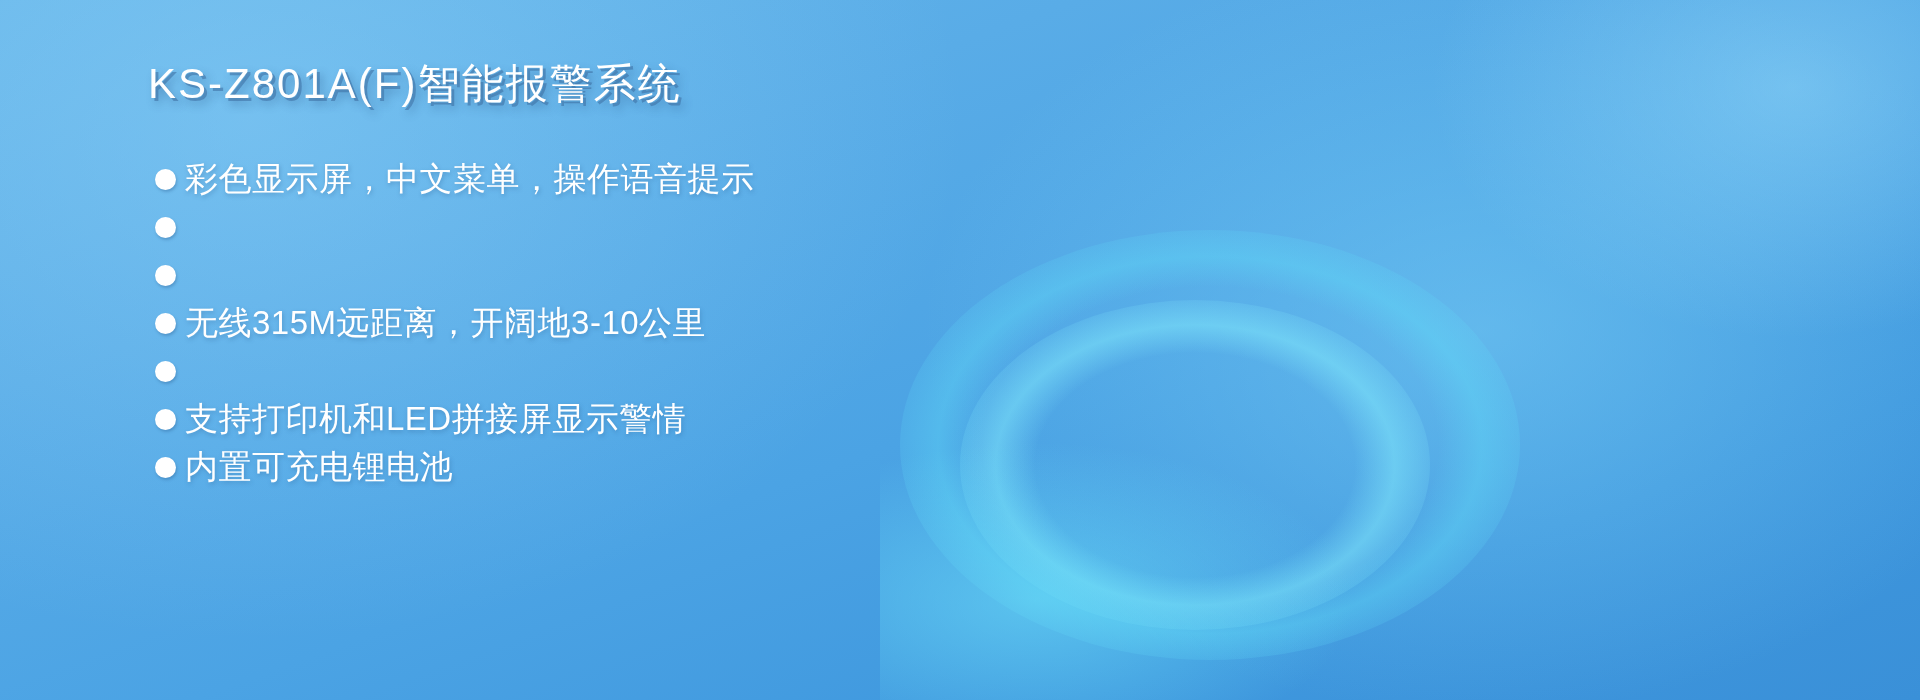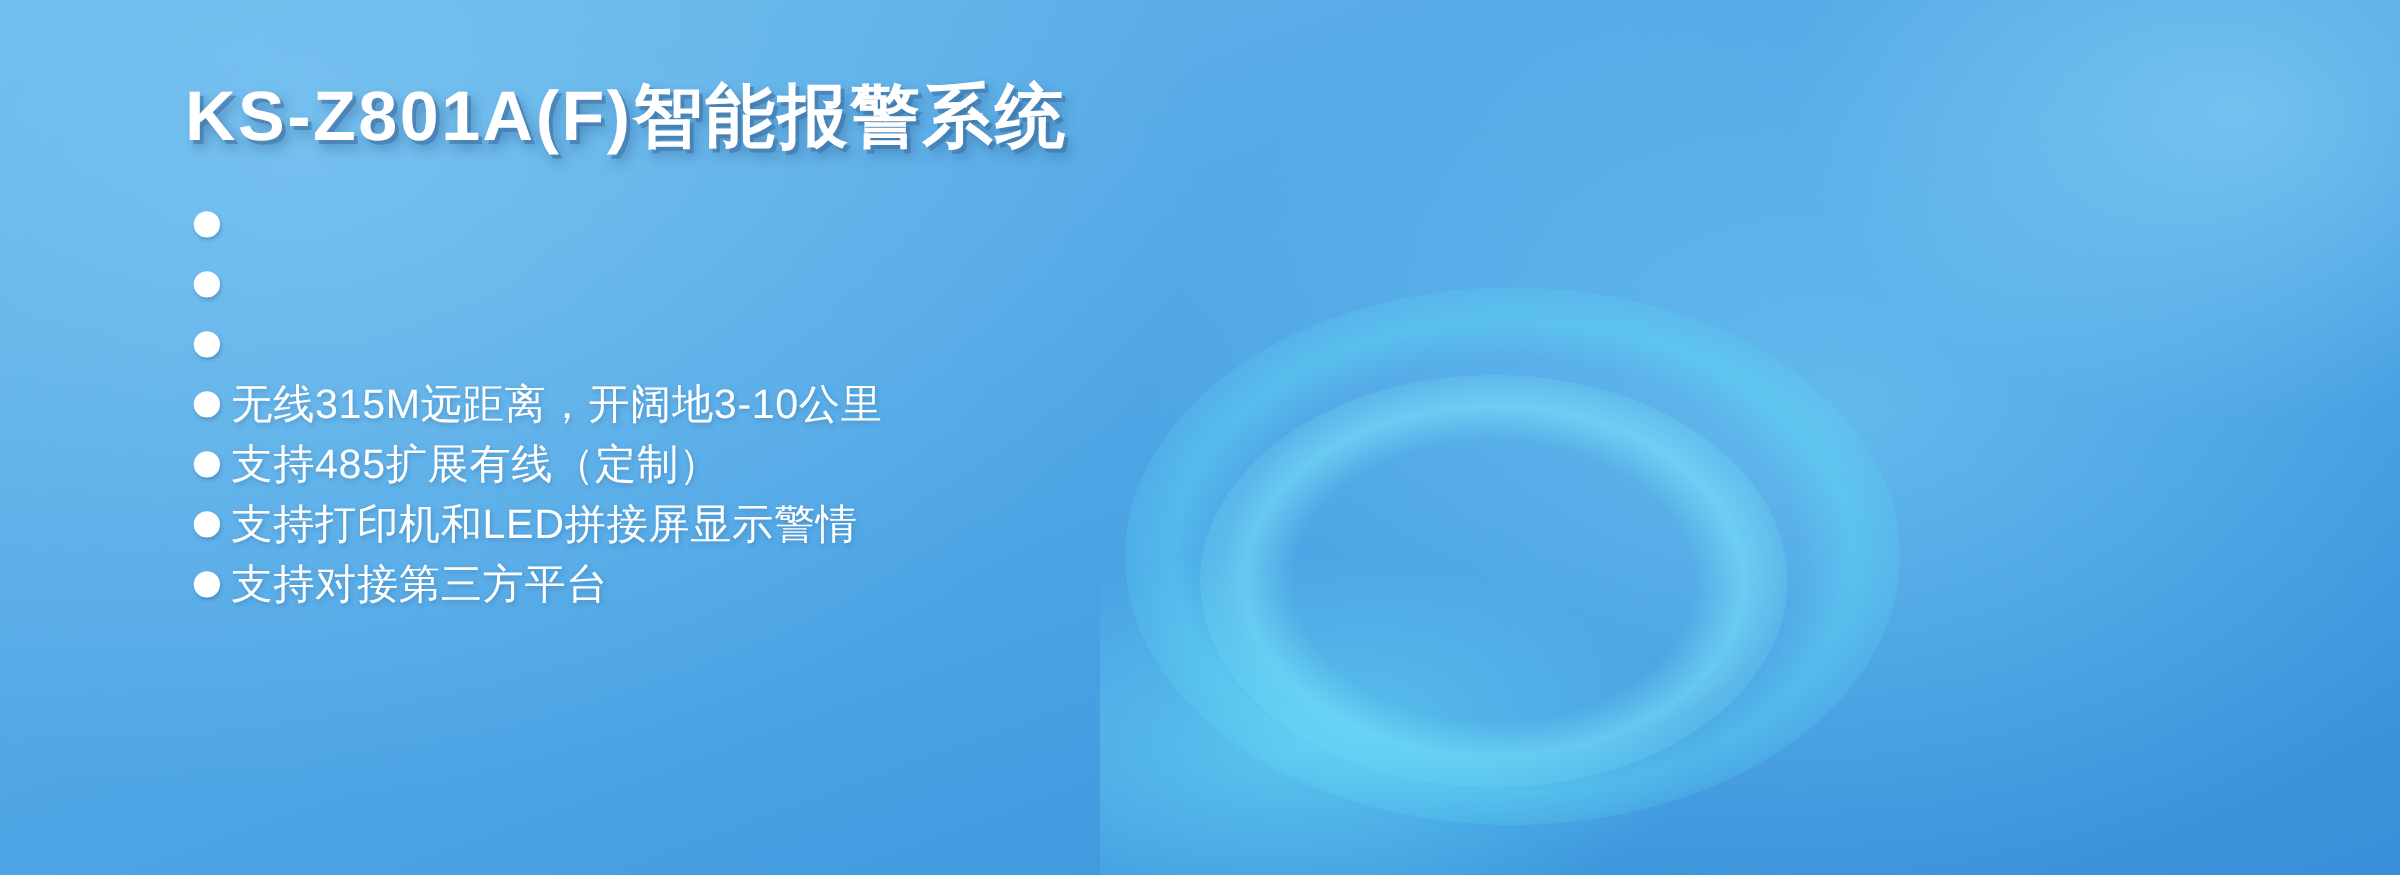--- a/index.html
+++ b/index.html
@@ -40,22 +40,22 @@
     background:radial-gradient(ellipse at 70% 35%, rgba(160,225,252,0.45) 0%, rgba(160,225,252,0) 65%);
     pointer-events:none;
   }
 
   
   .content { position:absolute; left:0; top:0; width:980px; height:700px; }
 
   .title {
     position:absolute;
     left:148px; top:56px;
-    font-size:56px;
-    font-weight:700;
+    font-size:42px;
+    font-weight:400;
     color:#ffffff;
     letter-spacing:2px;
     white-space:nowrap;
     text-shadow:
        3px 3px 0 rgba(60,110,160,0.55),
        5px 6px 10px rgba(35,80,130,0.45);
   }
 
   .features {
     position:absolute;
@@ -97,42 +97,42 @@
   <div class="ring ring-b"></div>
   <div class="glow-bl"></div>
 
   <div class="content">
 
     <div class="title">KS-Z801A(F)智能报警系统</div>
 
     <div class="features">
       <div class="feature">
         <span class="bullet"></span>
+        <span class="feature-text">彩色显示屏，中文菜单，操作语音提示</span>
       </div>
       <div class="feature">
         <span class="bullet"></span>
       </div>
       <div class="feature">
         <span class="bullet"></span>
       </div>
       <div class="feature">
         <span class="bullet"></span>
         <span class="feature-text">无线315M远距离，开阔地3-10公里</span>
       </div>
       <div class="feature">
         <span class="bullet"></span>
-        <span class="feature-text">支持485扩展有线（定制）</span>
       </div>
       <div class="feature">
         <span class="bullet"></span>
         <span class="feature-text">支持打印机和LED拼接屏显示警情</span>
       </div>
       <div class="feature">
         <span class="bullet"></span>
-        <span class="feature-text">支持对接第三方平台</span>
+        <span class="feature-text">内置可充电锂电池</span>
       </div>
     </div>
   </div>
 
   <div class="device">
 
     
     
 
     

